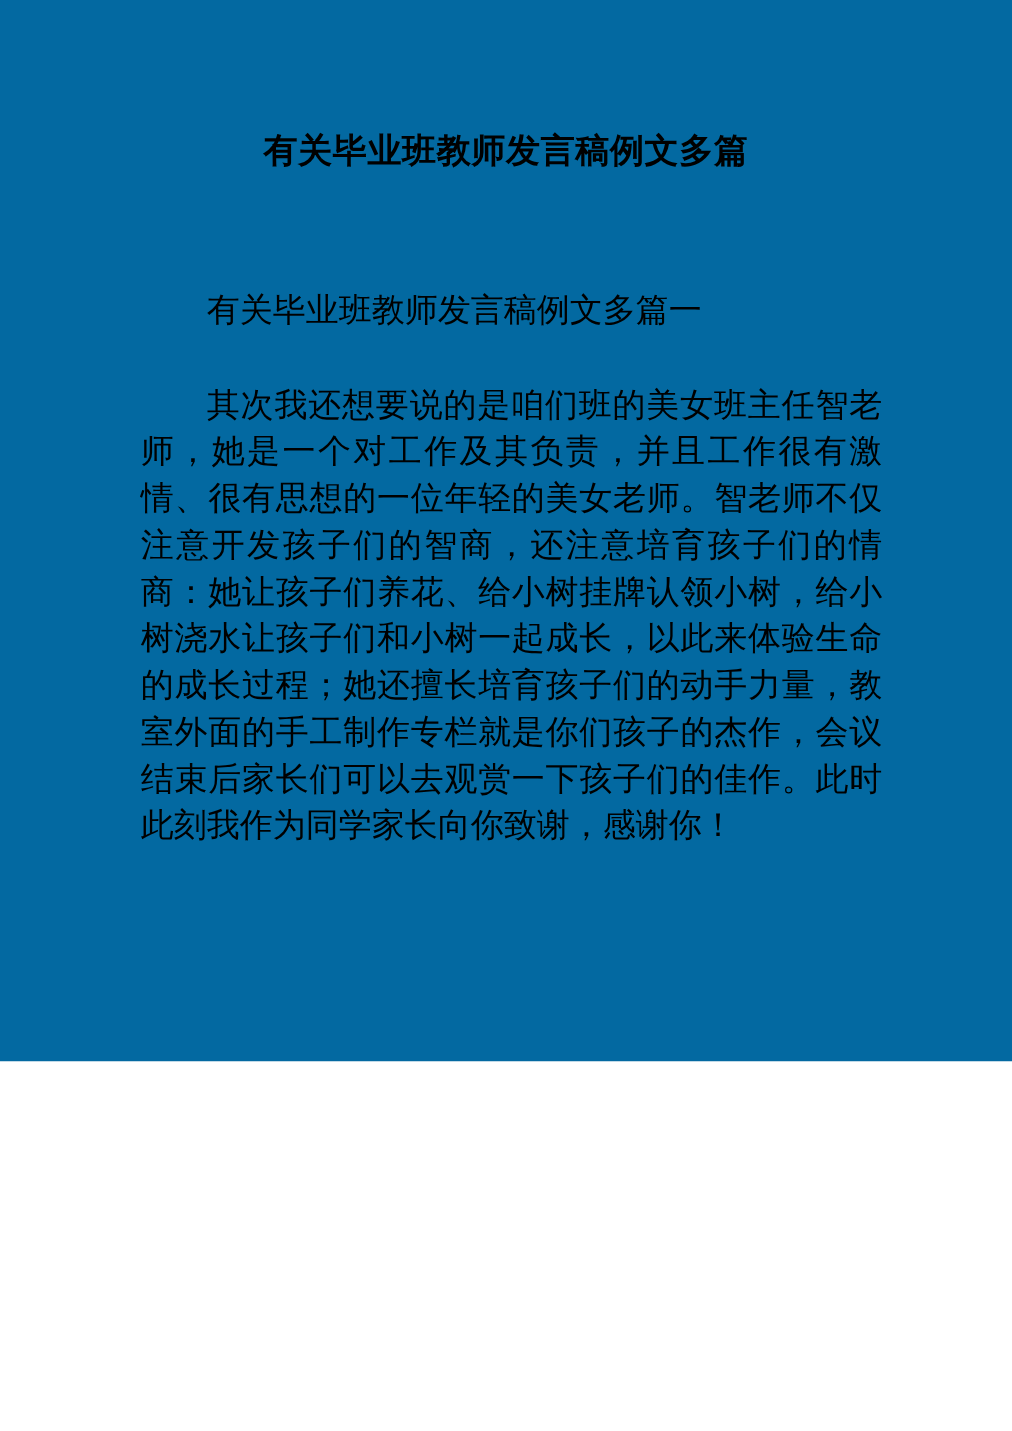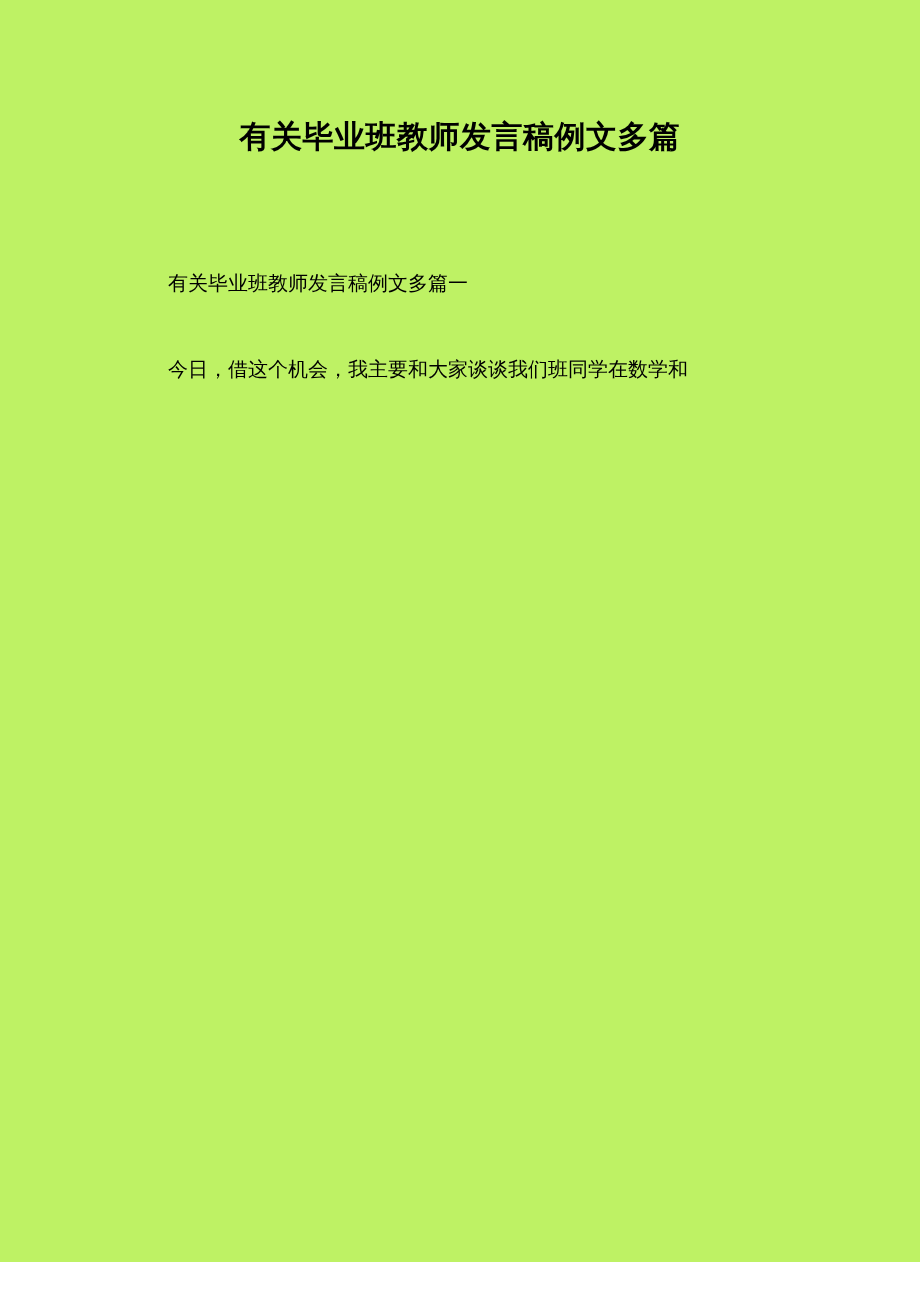--- a/index.html
+++ b/index.html
@@ -3,58 +3,58 @@
 <meta charset="utf-8">
 <style>
   html, body {
     margin: 0;
     padding: 0;
     background: #ffffff;
   }
   .page {
     position: relative;
     width: 920px;
-    height: 1262px;
-    background: #bef264;
+    height: 965px;
+    background: #0369a1;
     overflow: hidden;
     color: #000000;
   }
   .content {
     margin-left: 128px;
     width: 674px;
   }
   .doc-title {
     font-family: "Liberation Sans", "DejaVu Sans", sans-serif;
     font-weight: bold;
     font-size: 31px;
     line-height: 40px;
     letter-spacing: 0.5px;
     text-align: center;
     margin: 117px 0 105px 0;
     color: #000000;
   }
   .body-para {
     font-family: "Liberation Serif", "DejaVu Serif", serif;
-    font-size: 20px;
+    font-size: 30px;
     line-height: 42.5px;
     text-indent: 2em;
     text-align: justify;
     margin: 0 0 43px 0;
     color: #000000;
     word-break: break-all;
     overflow-wrap: break-word;
   }
 </style>
 </head>
 <body>
 
 <div class="page">
   <h1 class="doc-title">有关毕业班教师发言稿例文多篇</h1>
 
   <div class="content">
     <p class="body-para">有关毕业班教师发言稿例文多篇一</p>
 
 
 
+    <p class="body-para">其次我还想要说的是咱们班的美女班主任智老师，她是一个对工作及其负责，并且工作很有激情、很有思想的一位年轻的美女老师。智老师不仅注意开发孩子们的智商，还注意培育孩子们的情商：她让孩子们养花、给小树挂牌认领小树，给小树浇水让孩子们和小树一起成长，以此来体验生命的成长过程；她还擅长培育孩子们的动手力量，教室外面的手工制作专栏就是你们孩子的杰作，会议结束后家长们可以去观赏一下孩子们的佳作。此时此刻我作为同学家长向你致谢，感谢你！</p>
 
-    <p class="body-para">今日，借这个机会，我主要和大家谈谈我们班同学在数学和</p>
   </div>
 </div>
 
 </body></html>

